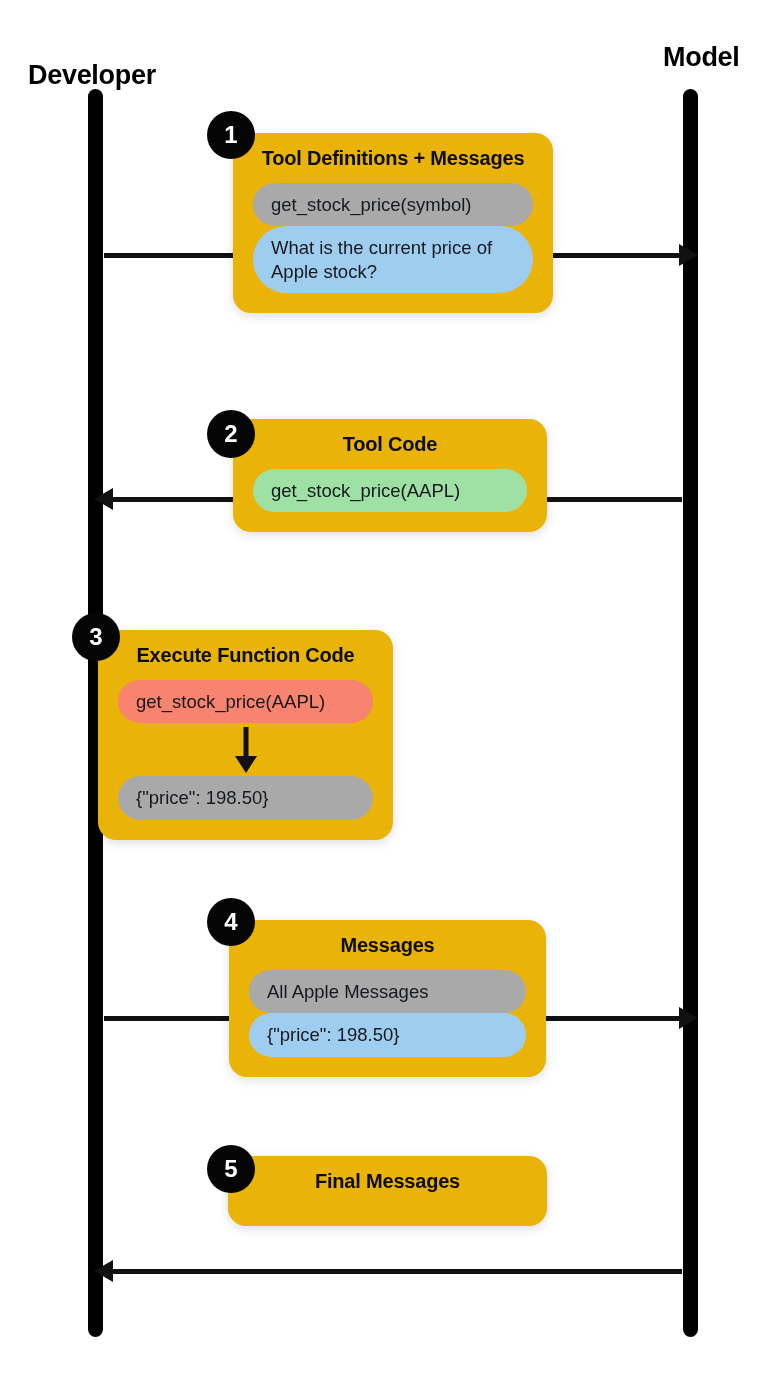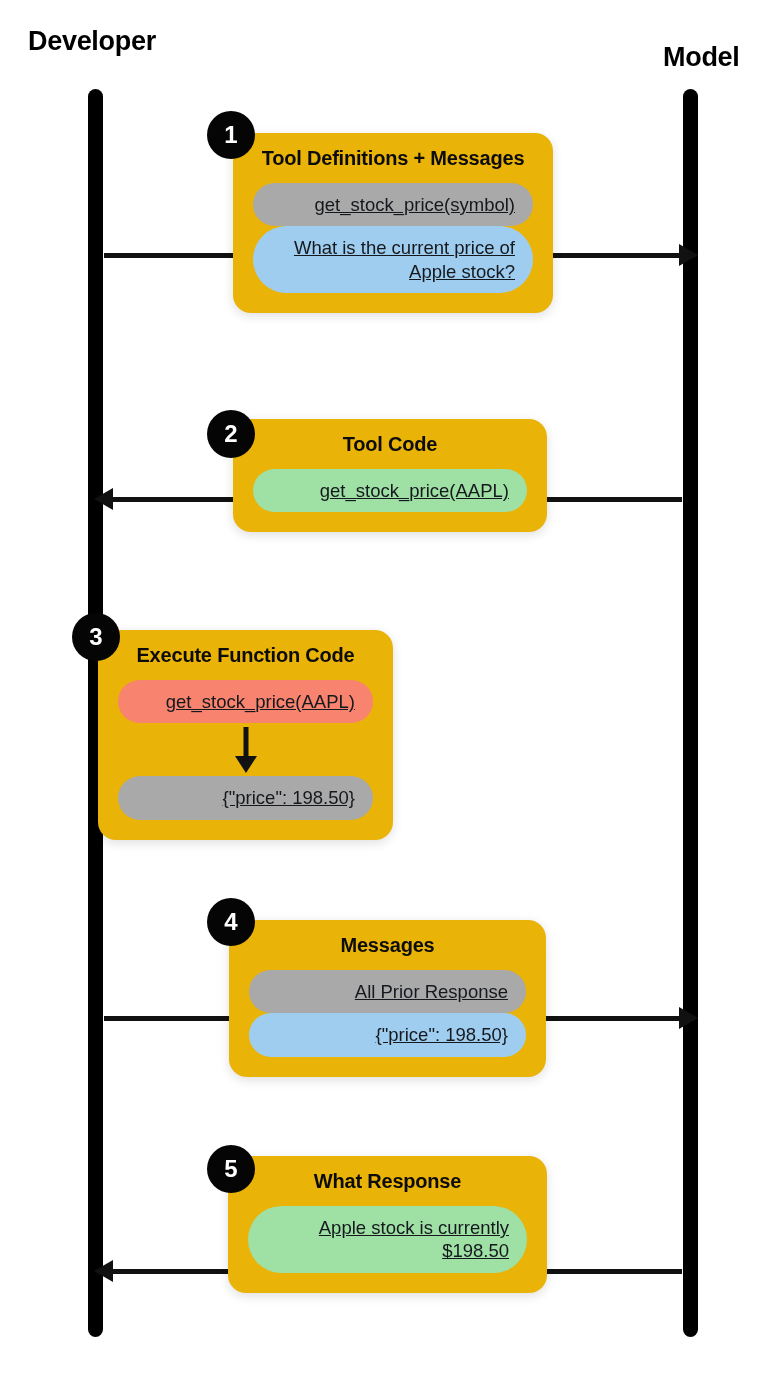--- a/index.html
+++ b/index.html
@@ -18,21 +18,21 @@
 
   
   .actor-label {
     position: absolute;
     font-size: 27px;
     font-weight: bold;
     color: #000000;
     letter-spacing: -0.3px;
     white-space: nowrap;
   }
-  #actor-developer { left: 28px;  top: 26px; }
+  #actor-developer { left: 28px;  top: 60px; }
   #actor-model     { left: 663px; top: 42px; }
 
   
   .lifeline {
     position: absolute;
     width: 15px;
     top: 89px;
     height: 1248px;
     background: #000000;
     border-radius: 8px;
@@ -86,27 +86,26 @@
     text-align: center;
     letter-spacing: -0.2px;
     margin-bottom: 13px;
     white-space: nowrap;
   }
 
   
   .pill {
     box-sizing: border-box;
     border-radius: 999px;
-    text-align: right;
+    text-align: left;
     font-size: 18.5px;
     color: #15191e;
     padding: 10px 18px;
     line-height: 1.27;
     width: 100%;
-    text-decoration: underline;
   }
   .pill + .pill { }
   .pill-gray   { background: #a9a9a9; }
   .pill-blue   { background: #9fcdf0; }
   .pill-green  { background: #9fe0a4; }
   .pill-coral  { background: #f8836f; }
 
   
   .badge {
     position: absolute;
@@ -209,21 +208,20 @@
   <div class="down-arrow">
     <span class="shaft"></span>
     <span class="head"></span>
   </div>
   <div class="pill pill-gray">{"price": 198.50}</div>
 </div>
 
 <div class="badge" id="badge-4">4</div>
 <div class="card" id="card-4">
   <div class="card-title">Messages</div>
-  <div class="pill pill-gray">All Prior Response</div>
+  <div class="pill pill-gray">All Apple Messages</div>
   <div class="pill pill-blue">{"price": 198.50}</div>
 </div>
 
 <div class="badge" id="badge-5">5</div>
 <div class="card" id="card-5">
-  <div class="card-title">What Response</div>
-  <div class="pill pill-green">Apple stock is currently $198.50</div>
+  <div class="card-title">Final Messages</div>
 </div>
 
 </body></html>

